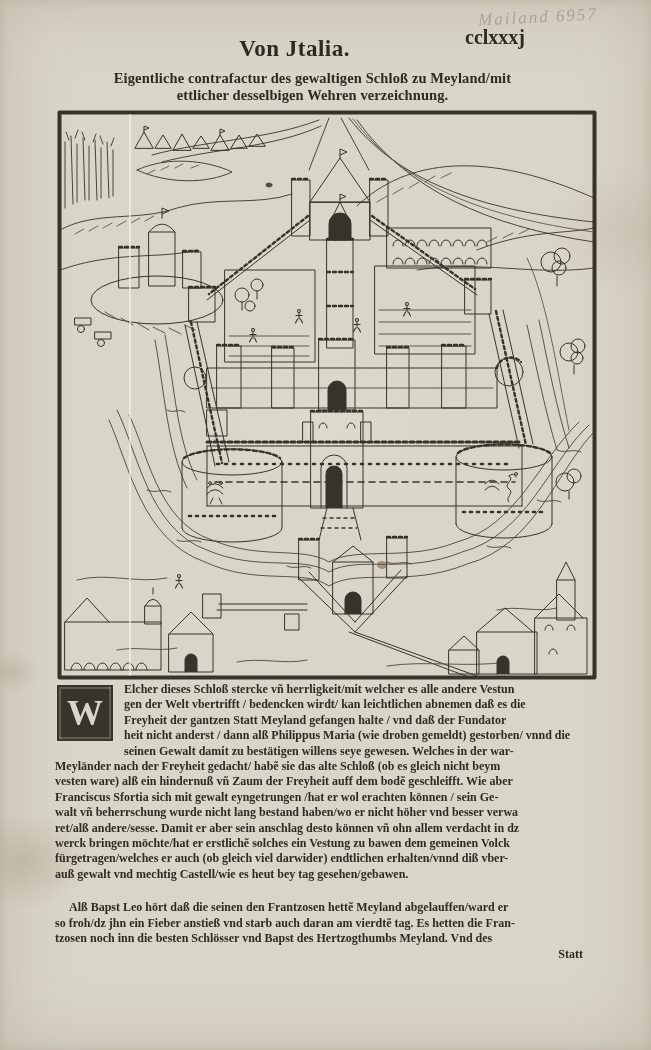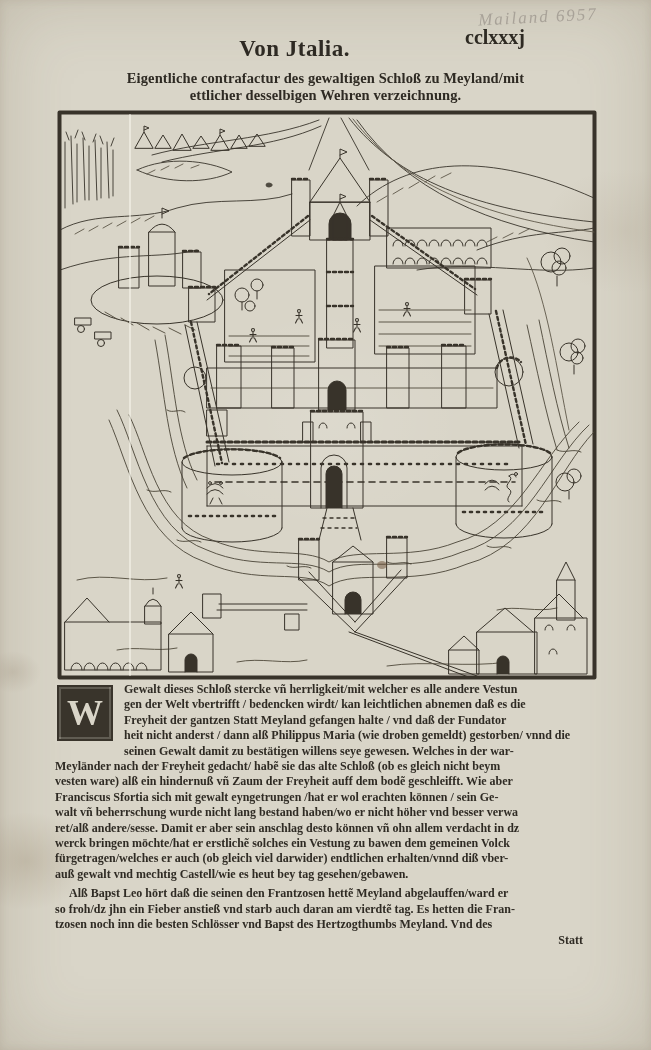--- a/index.html
+++ b/index.html
@@ -24,42 +24,42 @@
   }
   .running-title{
     position:absolute; top:36px; left:150px; width:200px; text-align:right;
     font-weight:bold; font-size:23px; letter-spacing:.5px;
   }
   .folio{
     position:absolute; top:26px; left:440px; width:110px; text-align:center;
     font-weight:bold; font-size:20px;
   }
   .caption{
-    position:absolute; top:70px; left:53px; width:545px; text-align:center;
+    position:absolute; top:70px; left:40px; width:545px; text-align:center;
     font-weight:bold; font-size:14.5px; line-height:16.5px; letter-spacing:.1px;
   }
   .woodcut{
     position:absolute; top:110px; left:57px; width:540px; height:570px;
   }
   .bodytext{
     position:absolute; top:682px; left:55px; width:546px;
   }
   .dropcap{
     float:left; width:60px; height:60px; margin:1px 9px 1px 0;
     background:#39342b; color:#d9d5c8;
     display:flex; align-items:center; justify-content:center;
     font-weight:bold; font-size:36px;
     box-shadow: inset 0 0 0 2px #d9d5c8, inset 0 0 0 4px #39342b,
                 inset 6px 6px 0 rgba(217,213,200,.25), inset -6px -6px 0 rgba(217,213,200,.25);
   }
   .bl{
     font-weight:bold; font-size:12px; line-height:15.4px;
     letter-spacing:0px; white-space:nowrap; color:#2f2b24;
   }
-  .para2{margin-top:4px;}
+  .para2{margin-top:18px;}
   .indent{text-indent:14px;}
   .catchword{
     font-weight:bold; font-size:12px; line-height:15.4px; text-align:right;
     padding-right:18px; color:#2f2b24;
   }
 </style>
 </head>
 <body>
 
 <div class="page">
@@ -318,21 +318,21 @@
 
         <line x1="73" y1="5" x2="73" y2="565" stroke="rgba(245,242,232,.65)" stroke-width="2"></line>
       </g>
     </svg>
   </div>
 
   <div class="bodytext">
     <div class="dropcap">
       <span>W</span>
     </div>
-    <div class="bl">Gewalt dieses Schloß stercke vñ herrligkeit/mit welcher es alle andere Vestun</div>
+    <div class="bl">Elcher dieses Schloß stercke vñ herrligkeit/mit welcher es alle andere Vestun</div>
     <div class="bl">gen der Welt vbertrifft / bedencken wirdt/ kan leichtlichen abnemen daß es die</div>
     <div class="bl">Freyheit der gantzen Statt Meyland gefangen halte / vnd daß der Fundator</div>
     <div class="bl">heit nicht anderst / dann alß Philippus Maria (wie droben gemeldt) gestorben/ vnnd die</div>
     <div class="bl">seinen Gewalt damit zu bestätigen willens seye gewesen.  Welches in der war-</div>
     <div class="bl">Meyländer nach der Freyheit gedacht/ habẽ sie das alte Schloß (ob es gleich nicht beym</div>
     <div class="bl">vesten ware) alß ein hindernuß vñ Zaum der Freyheit auff dem bodẽ geschleifft. Wie aber</div>
     <div class="bl">Franciscus Sfortia sich mit gewalt eyngetrungen /hat er wol erachten können / sein Ge-</div>
     <div class="bl">walt vñ beherrschung wurde nicht lang bestand haben/wo er nicht höher vnd besser verwa</div>
     <div class="bl">ret/alß andere/sesse. Damit er aber sein anschlag desto können vñ ohn allem verdacht in dz</div>
     <div class="bl">werck bringen möchte/hat er erstlichẽ solches ein Vestung zu bawen dem gemeinen Volck</div>

